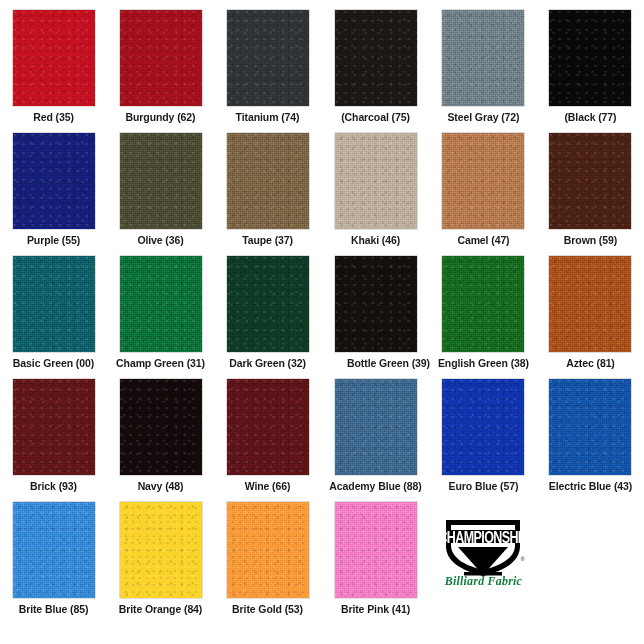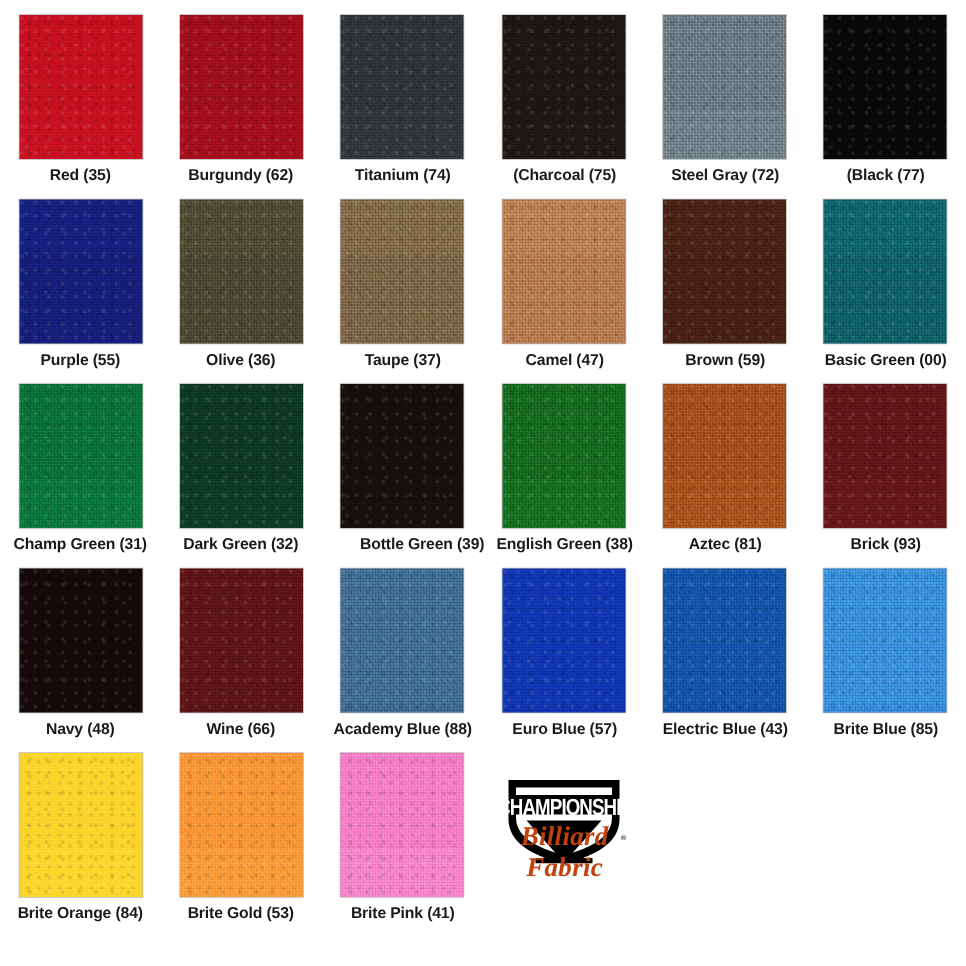--- a/index.html
+++ b/index.html
@@ -122,22 +122,22 @@
   }
   .logo-tagline {
     position: absolute;
     left: 0;
     right: 0;
     bottom: -1px;
     text-align: center;
     font-family: "Liberation Serif", serif;
     font-style: italic;
     font-weight: 700;
-    font-size: 18px;
-    color: #c2410c;
+    font-size: 12px;
+    color: #15803d;
     letter-spacing: 0.2px;
   }
   .logo-reg {
     position: absolute;
     right: 8px;
     top: 42px;
     font-size: 5px;
     color: #000;
   }
 </style>
@@ -187,20 +187,24 @@
     <div class="swatch-chip" title="Olive (36)" style="background-color: rgb(75, 75, 51);"></div>
     <div class="swatch-label" style="color: rgb(26, 26, 26);">Olive (36)</div>
   </div>
 
   <div class="swatch-cell">
     <div class="swatch-chip" title="Taupe (37)" style="background-color: rgb(123, 100, 69);"></div>
     <div class="swatch-label" style="color: rgb(26, 26, 26);">Taupe (37)</div>
   </div>
 
 
+  <div class="swatch-cell">
+    <div class="swatch-chip" title="Khaki (46)" style="background-color: rgb(189, 174, 155);"></div>
+    <div class="swatch-label" style="color: rgb(26, 26, 26);">Khaki (46)</div>
+  </div>
 
   <div class="swatch-cell">
     <div class="swatch-chip" title="Camel (47)" style="background-color: rgb(181, 121, 78);"></div>
     <div class="swatch-label" style="color: rgb(26, 26, 26);">Camel (47)</div>
   </div>
 
   <div class="swatch-cell">
     <div class="swatch-chip" title="Brown (59)" style="background-color: rgb(74, 33, 19);"></div>
     <div class="swatch-label" style="color: rgb(26, 26, 26);">Brown (59)</div>
   </div>

